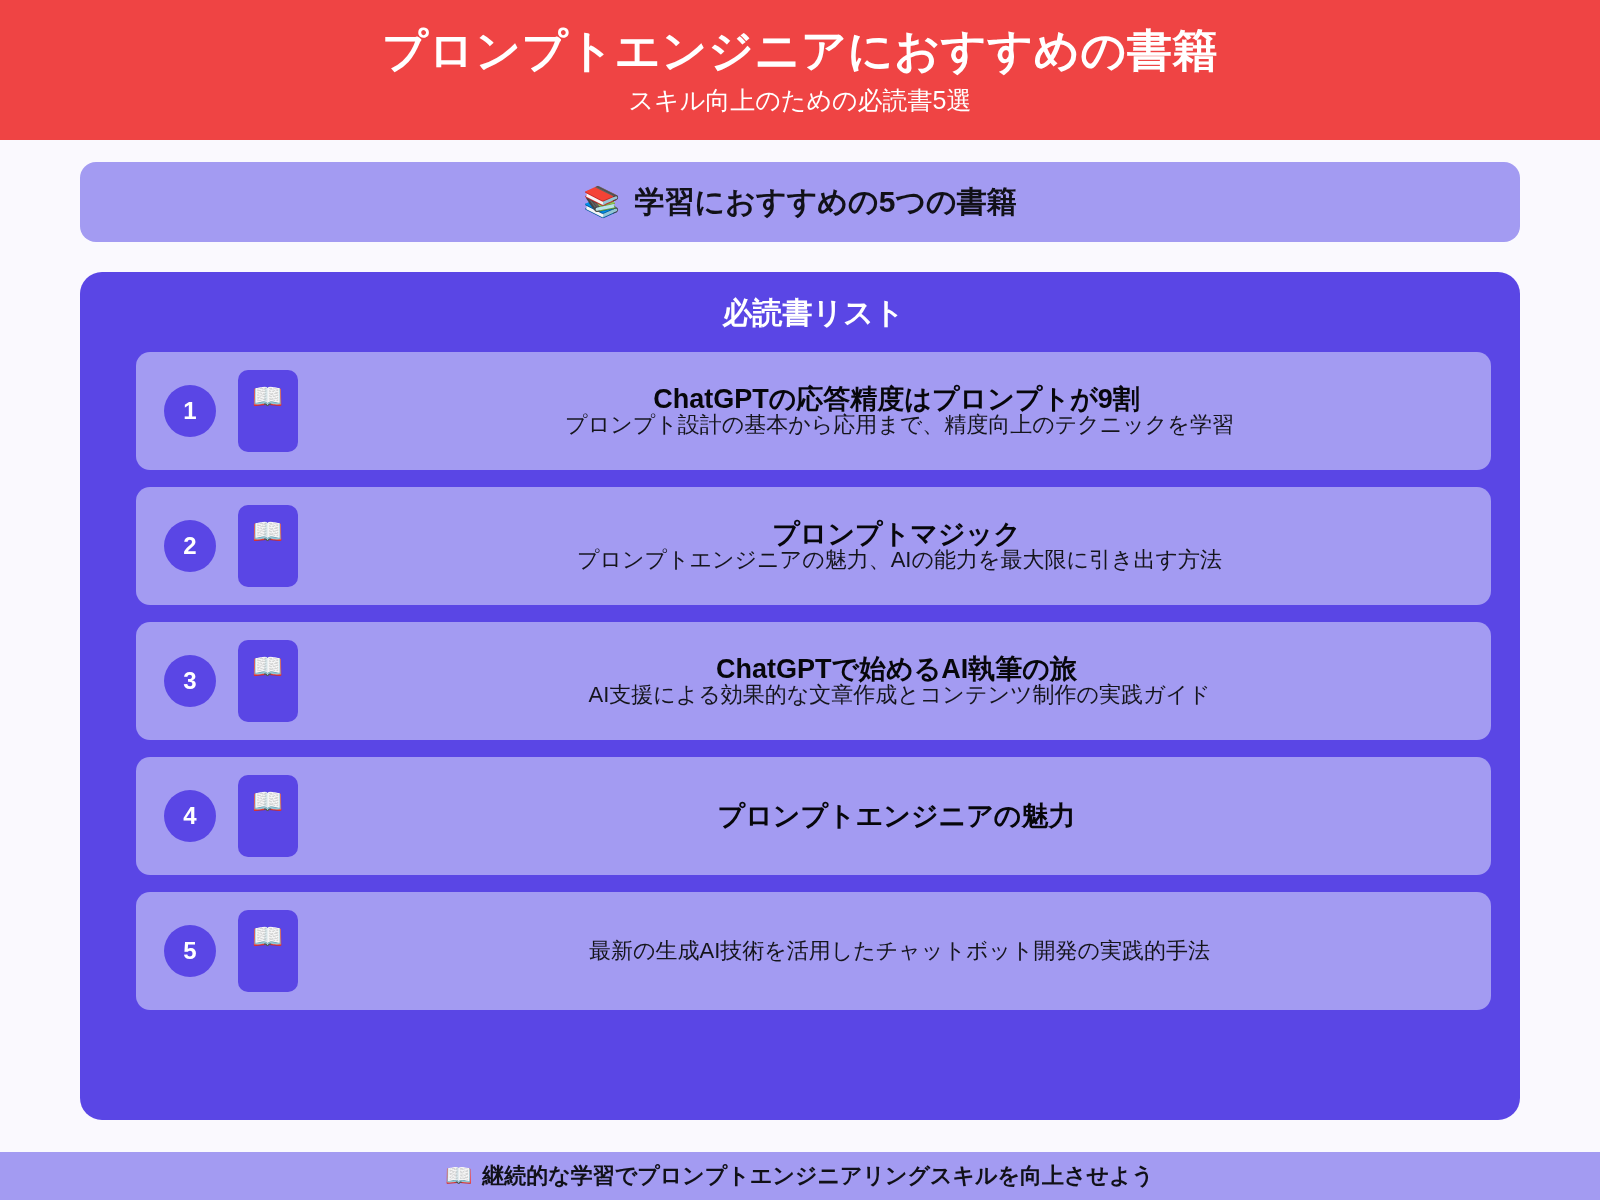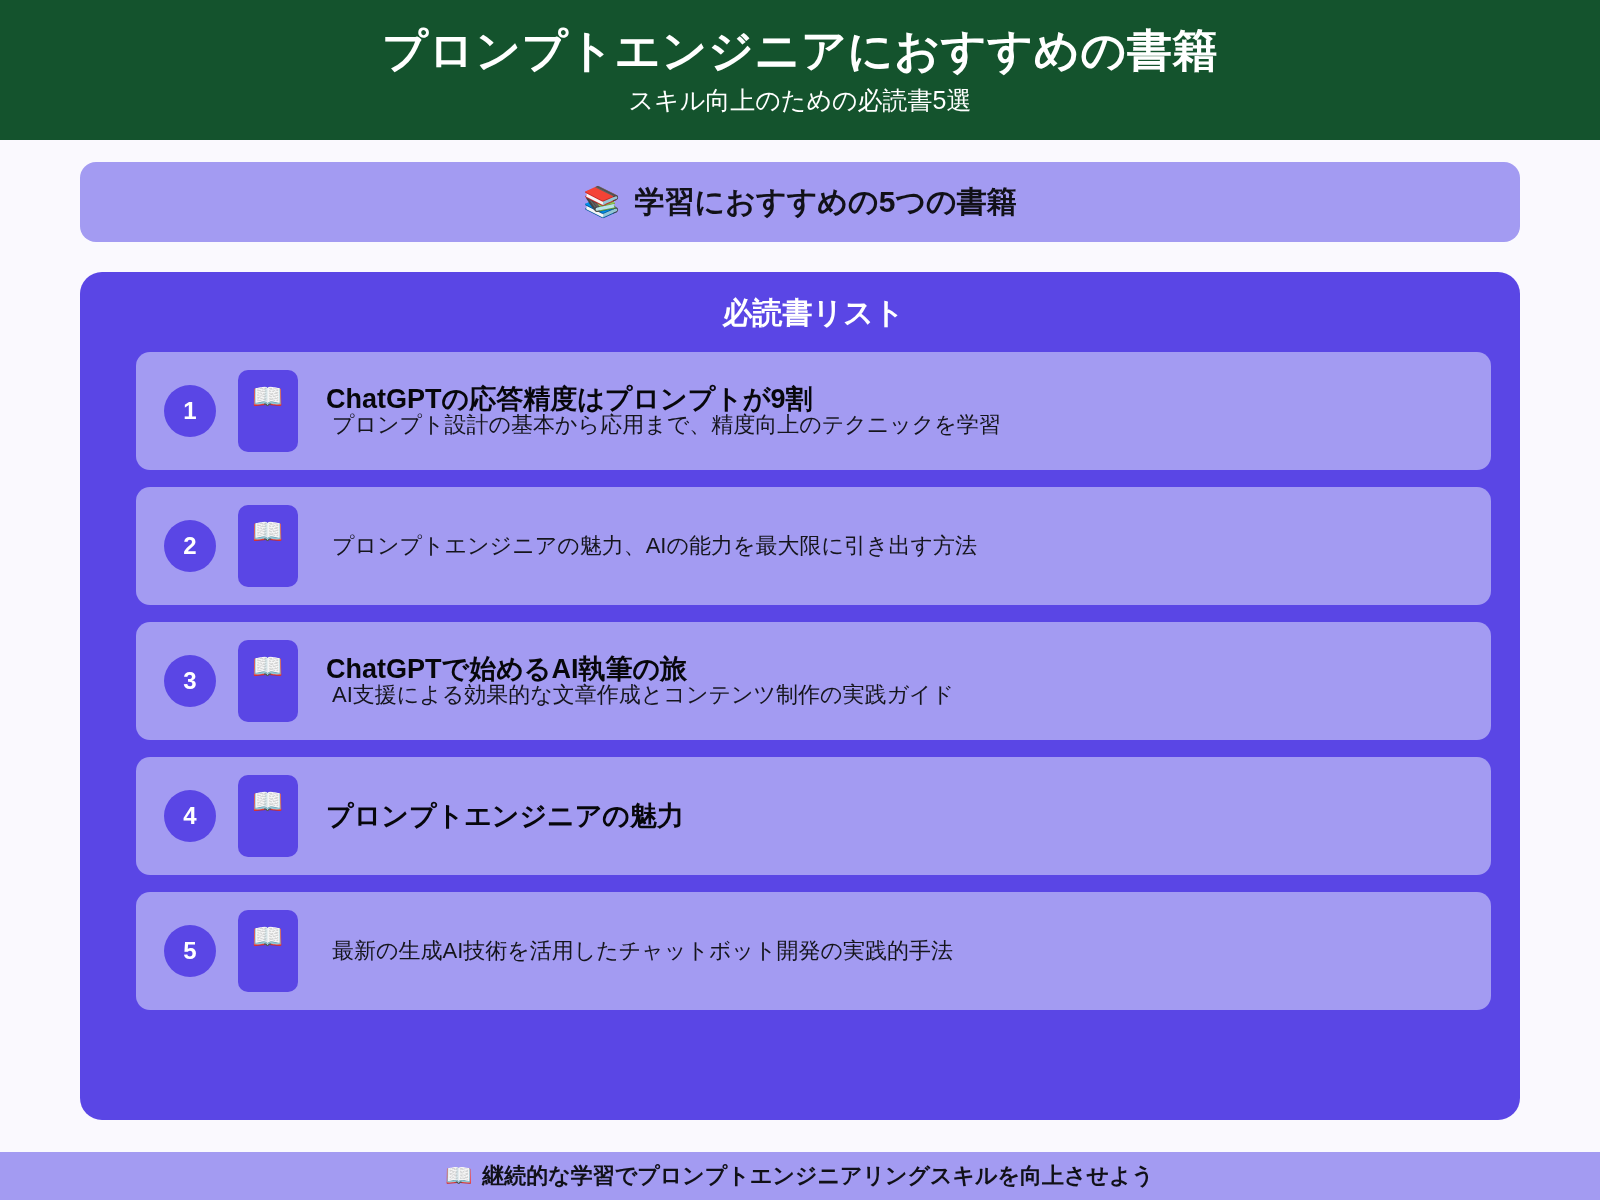--- a/index.html
+++ b/index.html
@@ -13,21 +13,21 @@
 
   body {
     background: #faf9fe;
     font-family: "Liberation Sans", "DejaVu Sans", sans-serif;
     display: flex;
     flex-direction: column;
   }
 
   
   .header {
-    background: #14532d;
+    background: #ef4444;
     height: 140px;
     flex: 0 0 140px;
     display: flex;
     flex-direction: column;
     align-items: center;
     justify-content: center;
     gap: 12px;
   }
   .header-title {
     color: #ffffff;
@@ -143,20 +143,21 @@
     font-size: 25px;
     line-height: 1;
   }
   .book-text {
     flex: 1 1 auto;
     display: flex;
     flex-direction: column;
     gap: 0;
     min-width: 0;
     padding-left: 6px;
+    text-align: center;
   }
   .book-title {
     font-size: 27px;
     font-weight: bold;
     color: #07070b;
     line-height: 1.05;
   }
   .book-desc {
     font-size: 22px;
     color: #15151c;
@@ -214,20 +215,21 @@
           <div class="book-desc">プロンプト設計の基本から応用まで、精度向上のテクニックを学習</div>
         </div>
       </div>
 
       <div class="book-item">
         <div class="book-number">2</div>
         <div class="book-icon-tile">
           <span class="book-glyph">📖</span>
         </div>
         <div class="book-text">
+          <div class="book-title">プロンプトマジック</div>
           <div class="book-desc">プロンプトエンジニアの魅力、AIの能力を最大限に引き出す方法</div>
         </div>
       </div>
 
       <div class="book-item">
         <div class="book-number">3</div>
         <div class="book-icon-tile">
           <span class="book-glyph">📖</span>
         </div>
         <div class="book-text">

